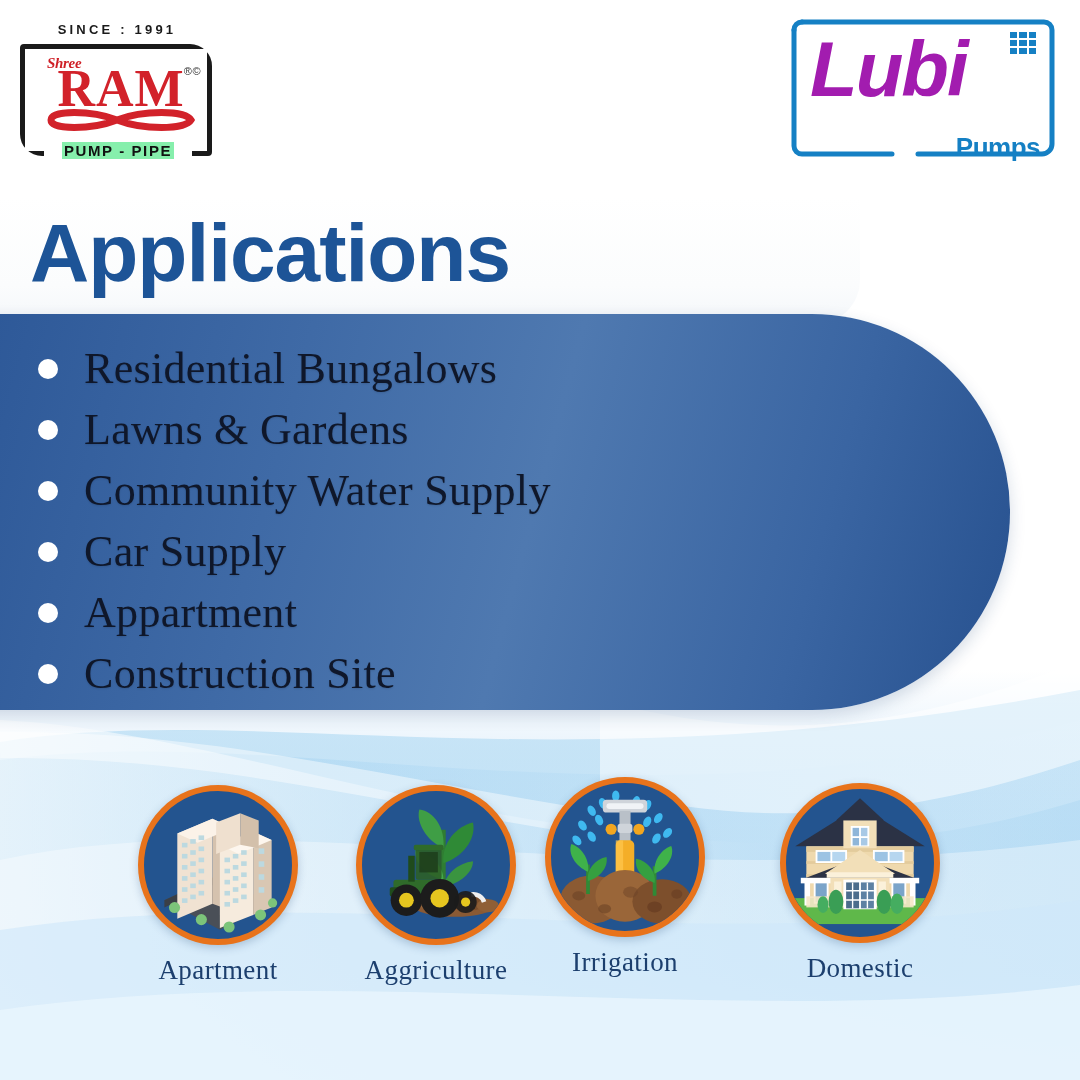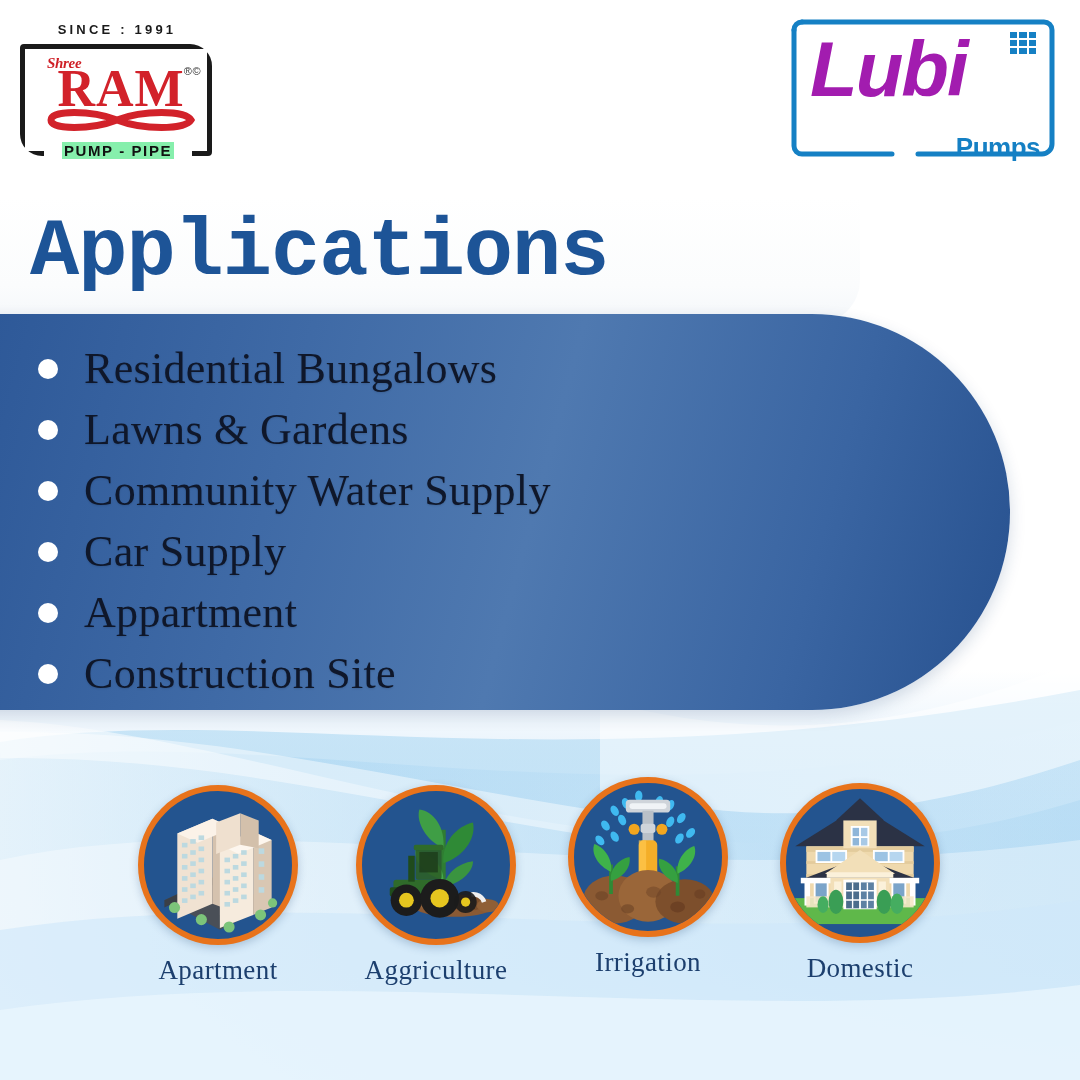--- a/index.html
+++ b/index.html
@@ -188,21 +188,21 @@
     top: 196px;
     width: 900px;
     height: 128px;
     background: linear-gradient(180deg, #ffffff 0%, #fbfcfd 70%, #f4f7fa 100%);
     border-radius: 0 0 44px 0;
   }
   .page-title {
     position: absolute;
     left: 30px;
     top: 212px;
-    font-family: Liberation Mono, monospace;
+    font-family: Liberation Sans, sans-serif;
     font-size: 82px;
     font-weight: 700;
     color: #1d5497;
     letter-spacing: -1px;
     line-height: 1;
     text-align: right;
   }
 
   
   .list-panel {
@@ -480,21 +480,21 @@
           <circle cx="48" cy="118" r="8" fill="#e6c61f"></circle>
           <circle cx="84" cy="116" r="21" fill="#1c1c1c"></circle>
           <circle cx="84" cy="116" r="10" fill="#e6c61f"></circle>
           <circle cx="112" cy="120" r="12" fill="#1c1c1c" opacity="0.9"></circle>
           <circle cx="112" cy="120" r="5" fill="#e6c61f"></circle>
         </svg>
       </div>
       <div class="icon-caption">Aggriculture</div>
     </div>
 
-    <div class="icon-item" style="left:560px; top:-8px;">
+    <div class="icon-item" style="left:537px; top:-8px;">
       <div class="icon-circle">
         <svg viewBox="0 0 160 160">
 
           <g fill="#3fb9f0">
             <ellipse cx="44" cy="30" rx="4" ry="6" transform="rotate(-30 44 30)"></ellipse>
             <ellipse cx="34" cy="46" rx="4" ry="6" transform="rotate(-35 34 46)"></ellipse>
             <ellipse cx="28" cy="62" rx="4" ry="6" transform="rotate(-40 28 62)"></ellipse>
             <ellipse cx="56" cy="22" rx="4" ry="6" transform="rotate(-20 56 22)"></ellipse>
             <ellipse cx="52" cy="40" rx="4" ry="6" transform="rotate(-25 52 40)"></ellipse>
             <ellipse cx="44" cy="58" rx="4" ry="6" transform="rotate(-30 44 58)"></ellipse>

